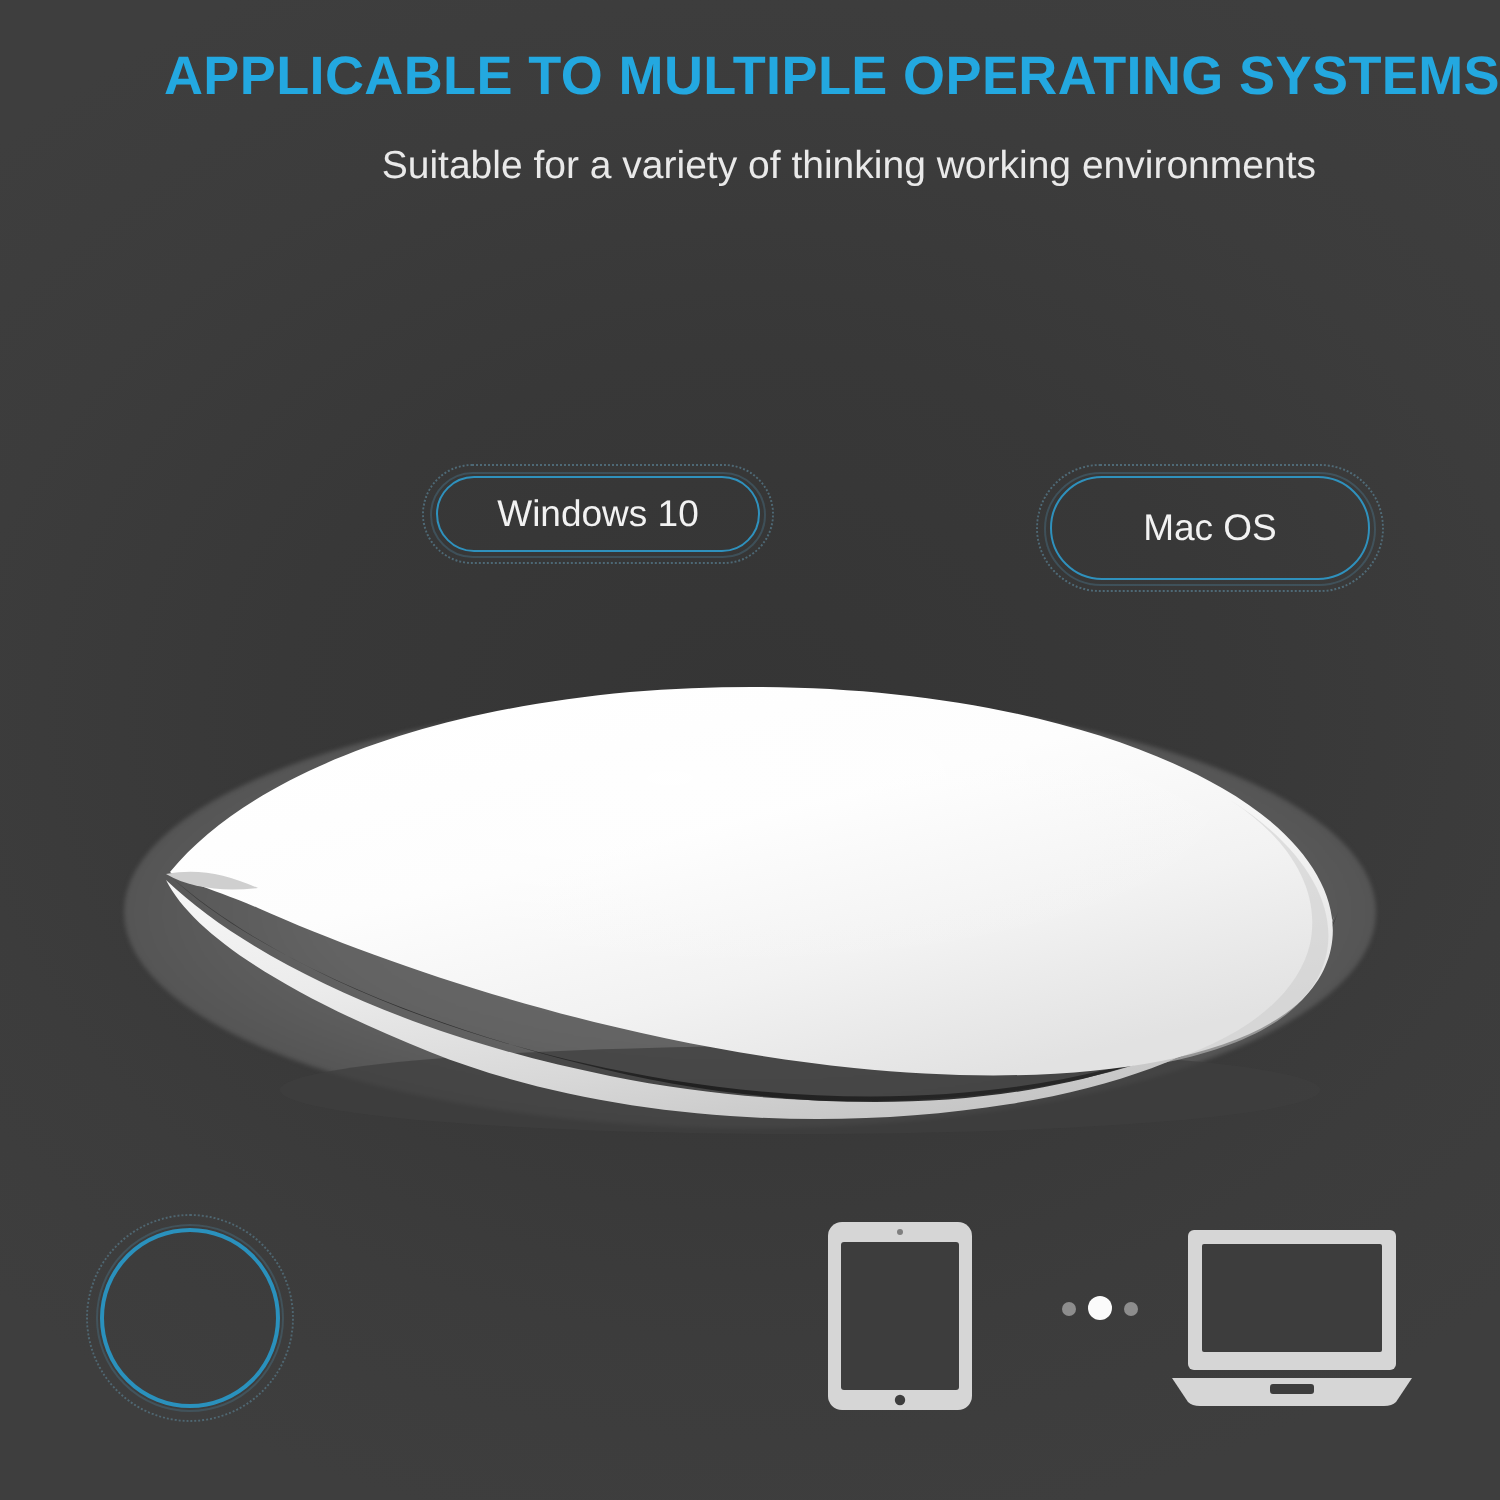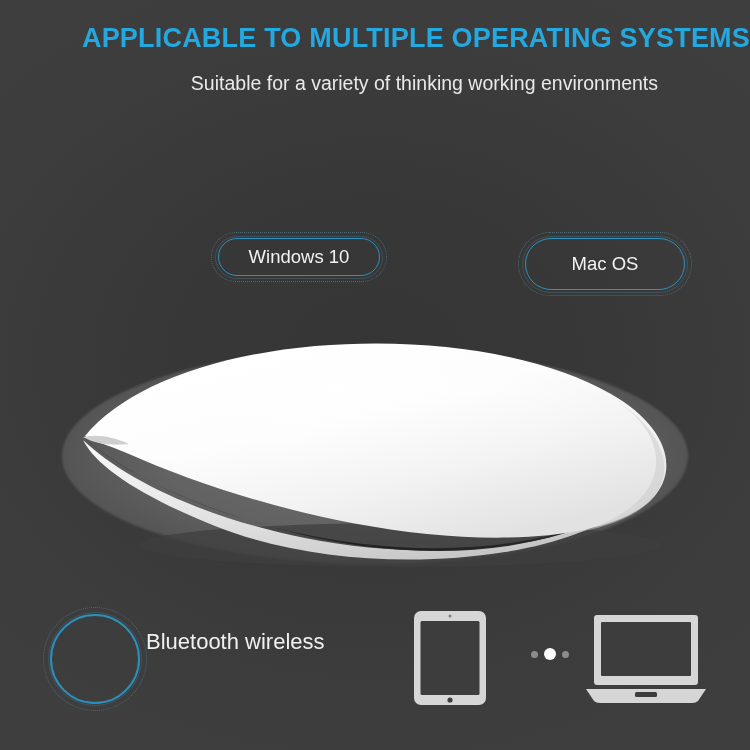--- a/index.html
+++ b/index.html
@@ -176,21 +176,20 @@
       <path d="M 28 107 C 44 104, 58 107, 74 114 C 56 116, 40 114, 28 107 Z" fill="#cfcfcf"></path>
 
       <path d="M 560 70 C 608 100, 624 142, 594 172 C 580 186, 556 196, 524 202
                C 566 190, 594 168, 600 142 C 606 114, 588 88, 560 70 Z" fill="#cccccc" opacity="0.55"></path>
     </svg>
   </div>
 
   <div class="bt-ring"></div>
 
   <div class="bt-label">
-    <div>Bluetooth wireless</div>
   </div>
 
   <svg class="tablet" viewBox="0 0 74 96">
     <rect x="1" y="1" width="72" height="94" rx="7" ry="7" fill="#d6d6d6"></rect>
     <rect x="7.5" y="11" width="59" height="74" rx="1.5" ry="1.5" fill="#3d3d3d"></rect>
     <circle cx="37" cy="6" r="1.5" fill="#7f7f7f"></circle>
     <circle cx="37" cy="90" r="2.6" fill="#3d3d3d"></circle>
   </svg>
 
   <div class="dots">

